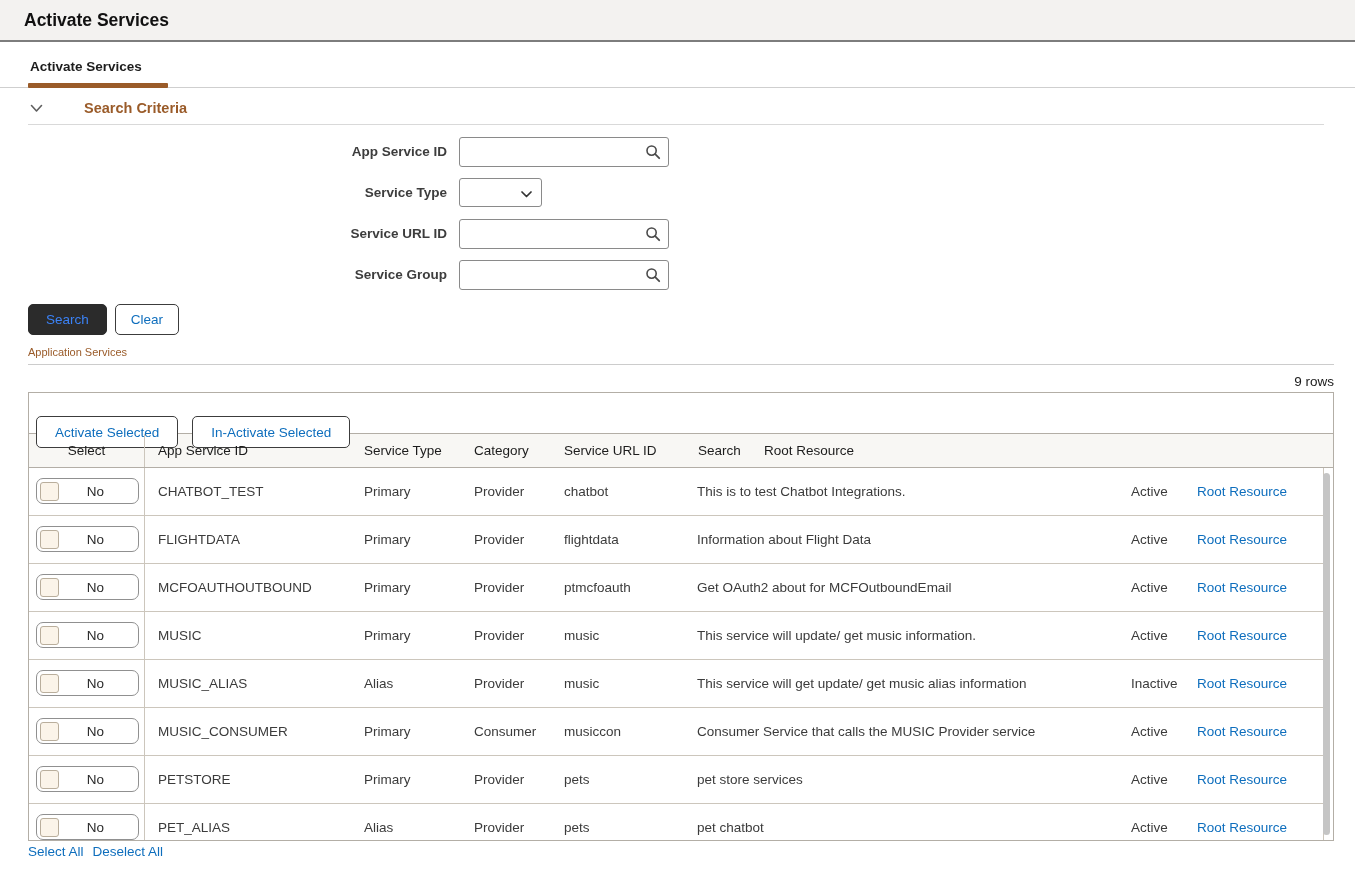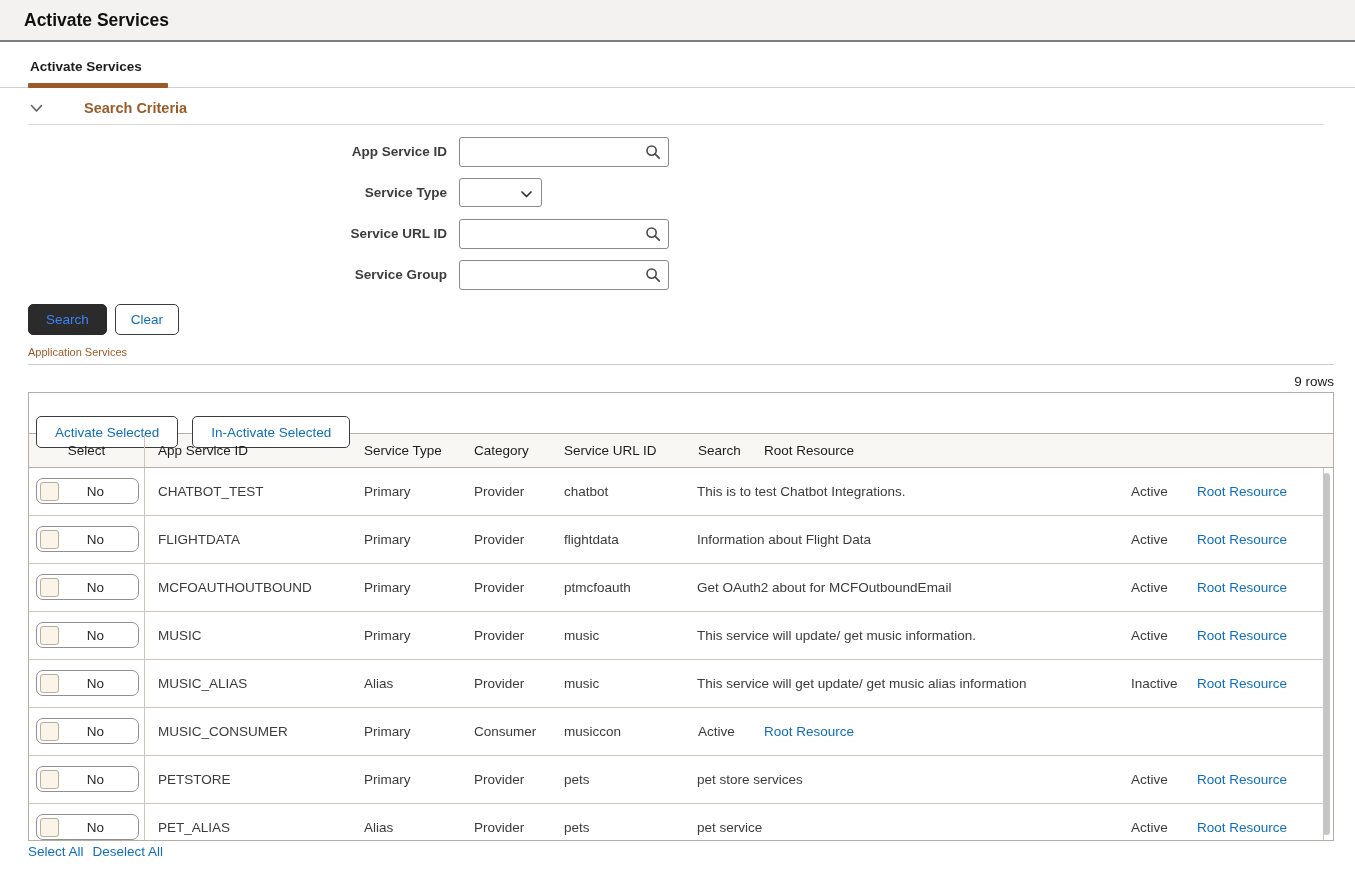--- a/index.html
+++ b/index.html
@@ -287,20 +287,21 @@
     <div class="c-select">
       <span class="no-widget">
         <span class="cb"></span>
         <span class="no-label">No</span>
       </span>
     </div>
     <div class="c-appid">MUSIC_CONSUMER</div>
     <div class="c-type">Primary</div>
     <div class="c-cat">Consumer</div>
     <div class="c-url">musiccon</div>
+    <div class="c-desc">Consumer Service that calls the MUSIC Provider service</div>
     <div class="c-status">Active</div>
     <div class="c-root">
       <a class="link">Root Resource</a>
     </div>
   </div>
 
   <div class="trow">
     <div class="c-select">
       <span class="no-widget">
         <span class="cb"></span>
@@ -322,21 +323,21 @@
     <div class="c-select">
       <span class="no-widget">
         <span class="cb"></span>
         <span class="no-label">No</span>
       </span>
     </div>
     <div class="c-appid">PET_ALIAS</div>
     <div class="c-type">Alias</div>
     <div class="c-cat">Provider</div>
     <div class="c-url">pets</div>
-    <div class="c-desc">pet service</div>
+    <div class="c-desc">pet chatbot</div>
     <div class="c-status">Active</div>
     <div class="c-root">
       <a class="link">Root Resource</a>
     </div>
   </div>
 </div>
 
   <div class="vscroll"></div>
 </div>
 

